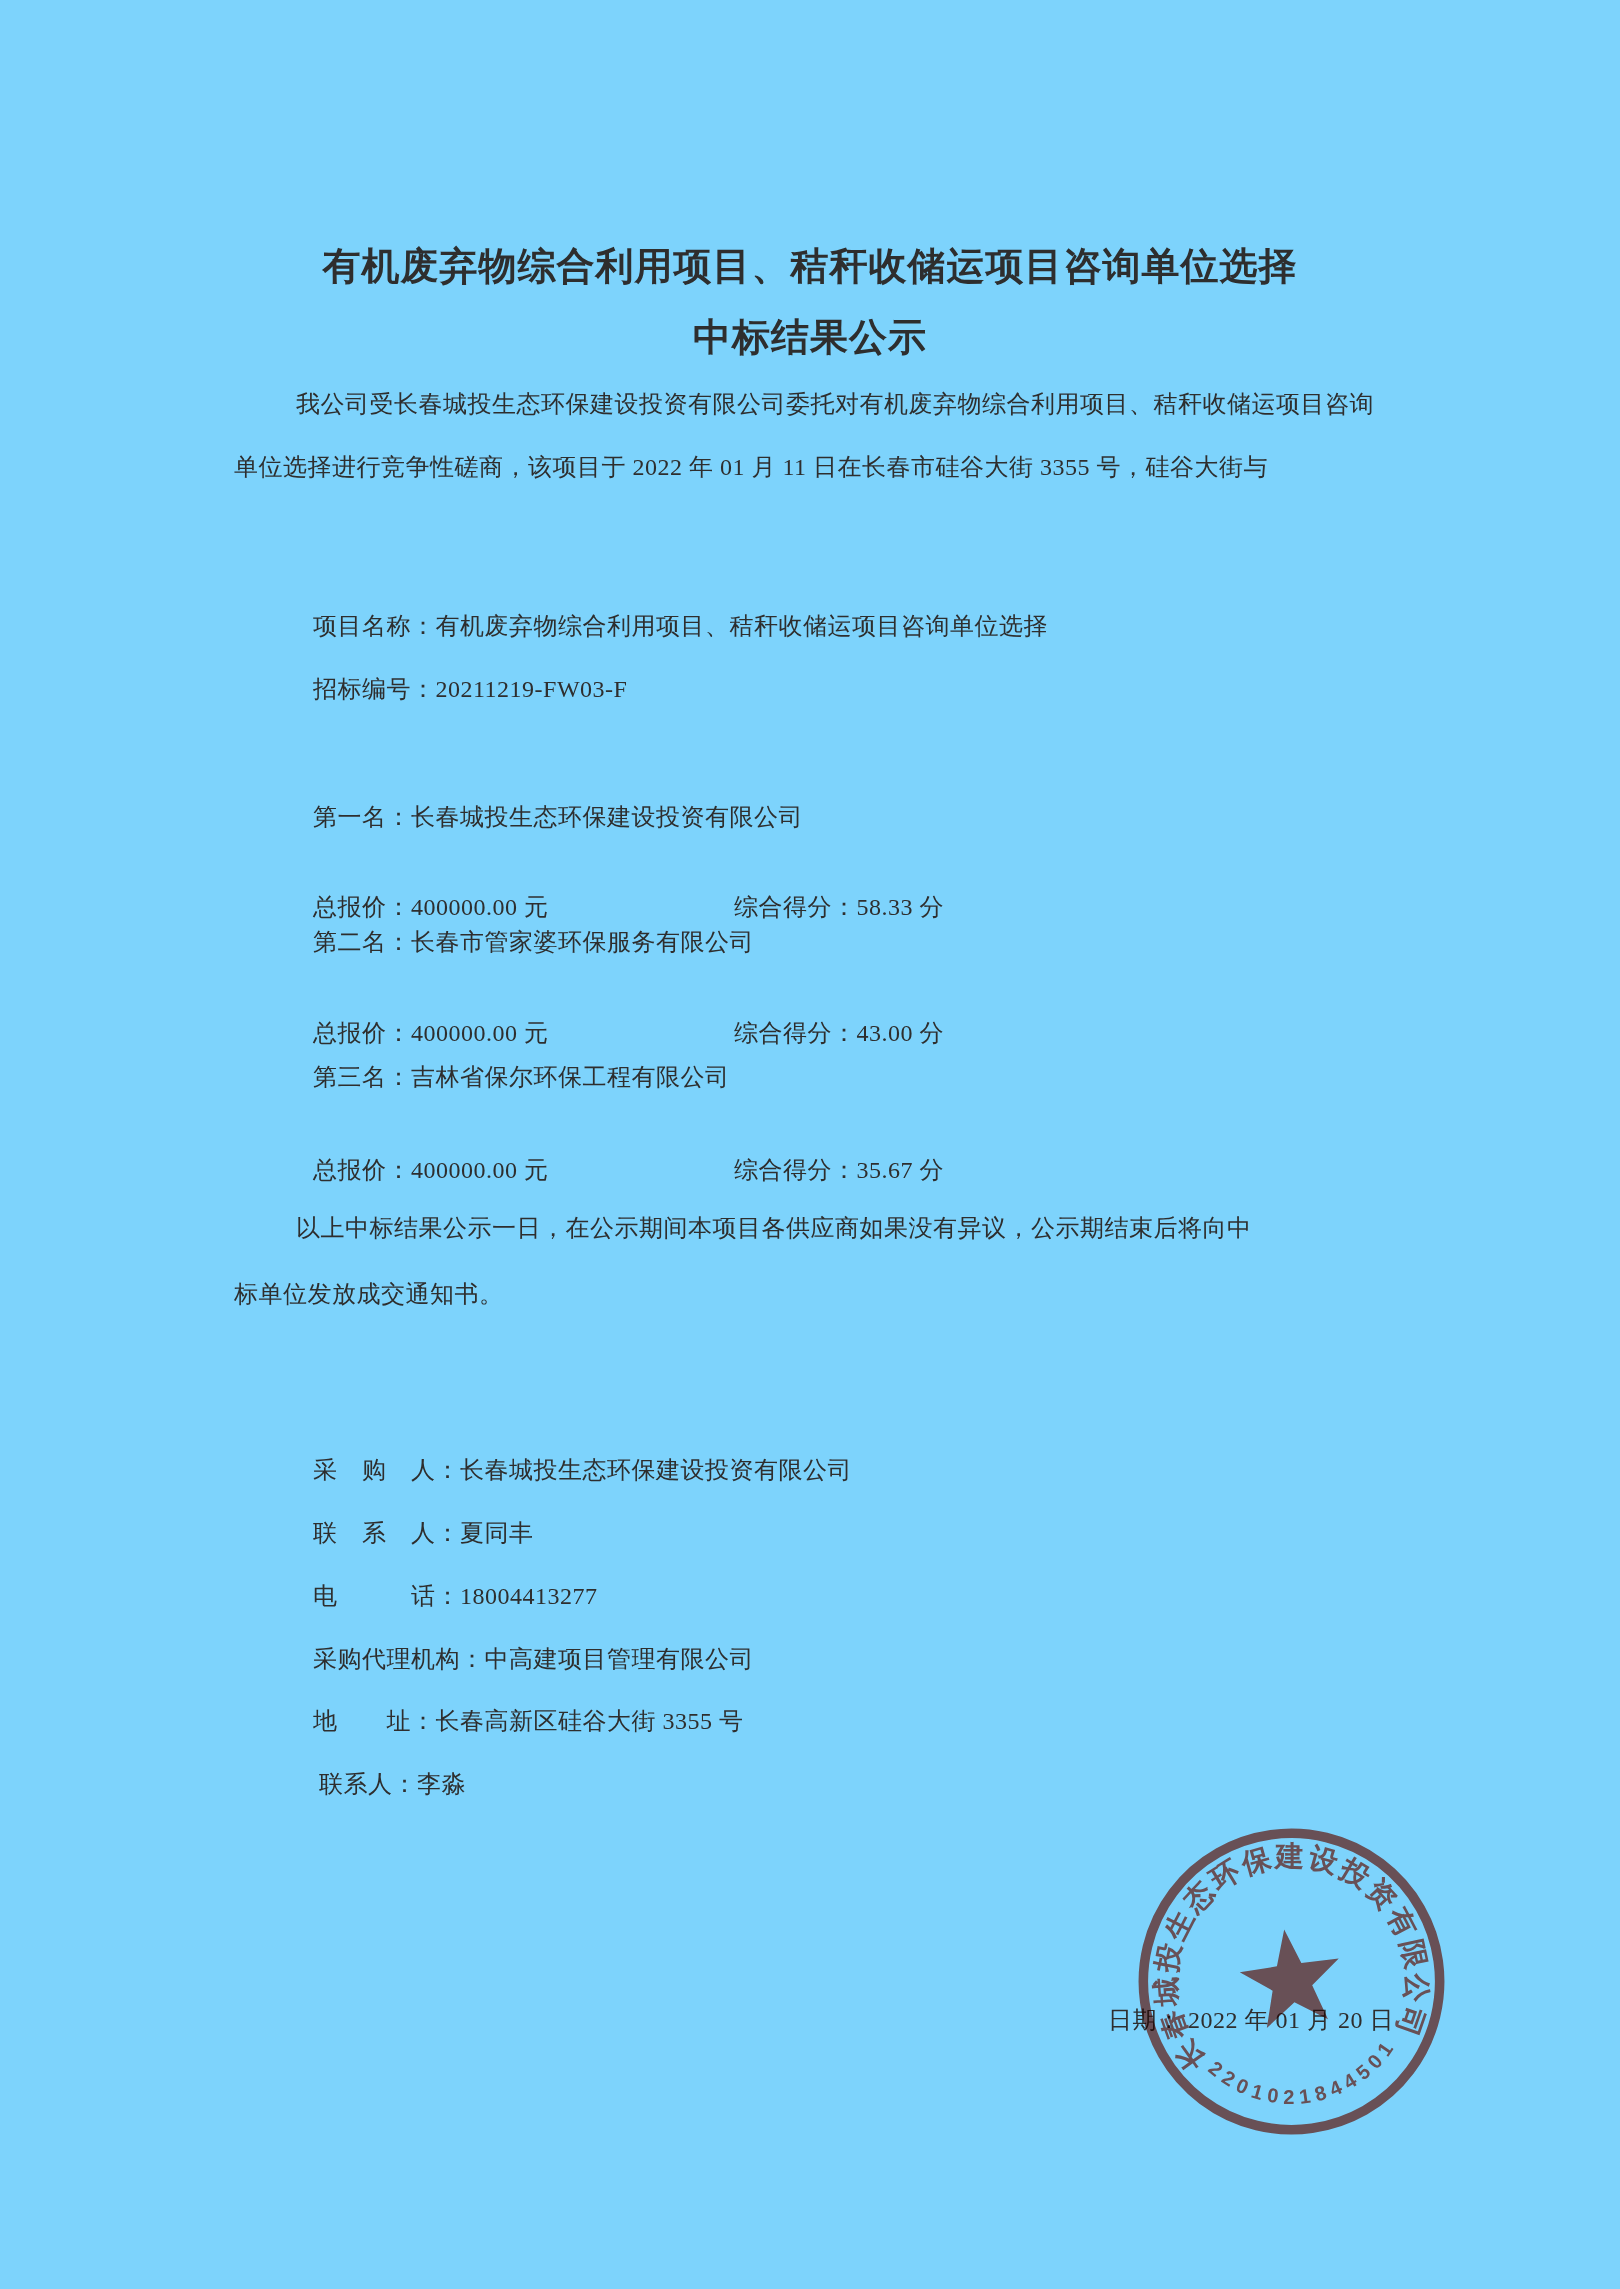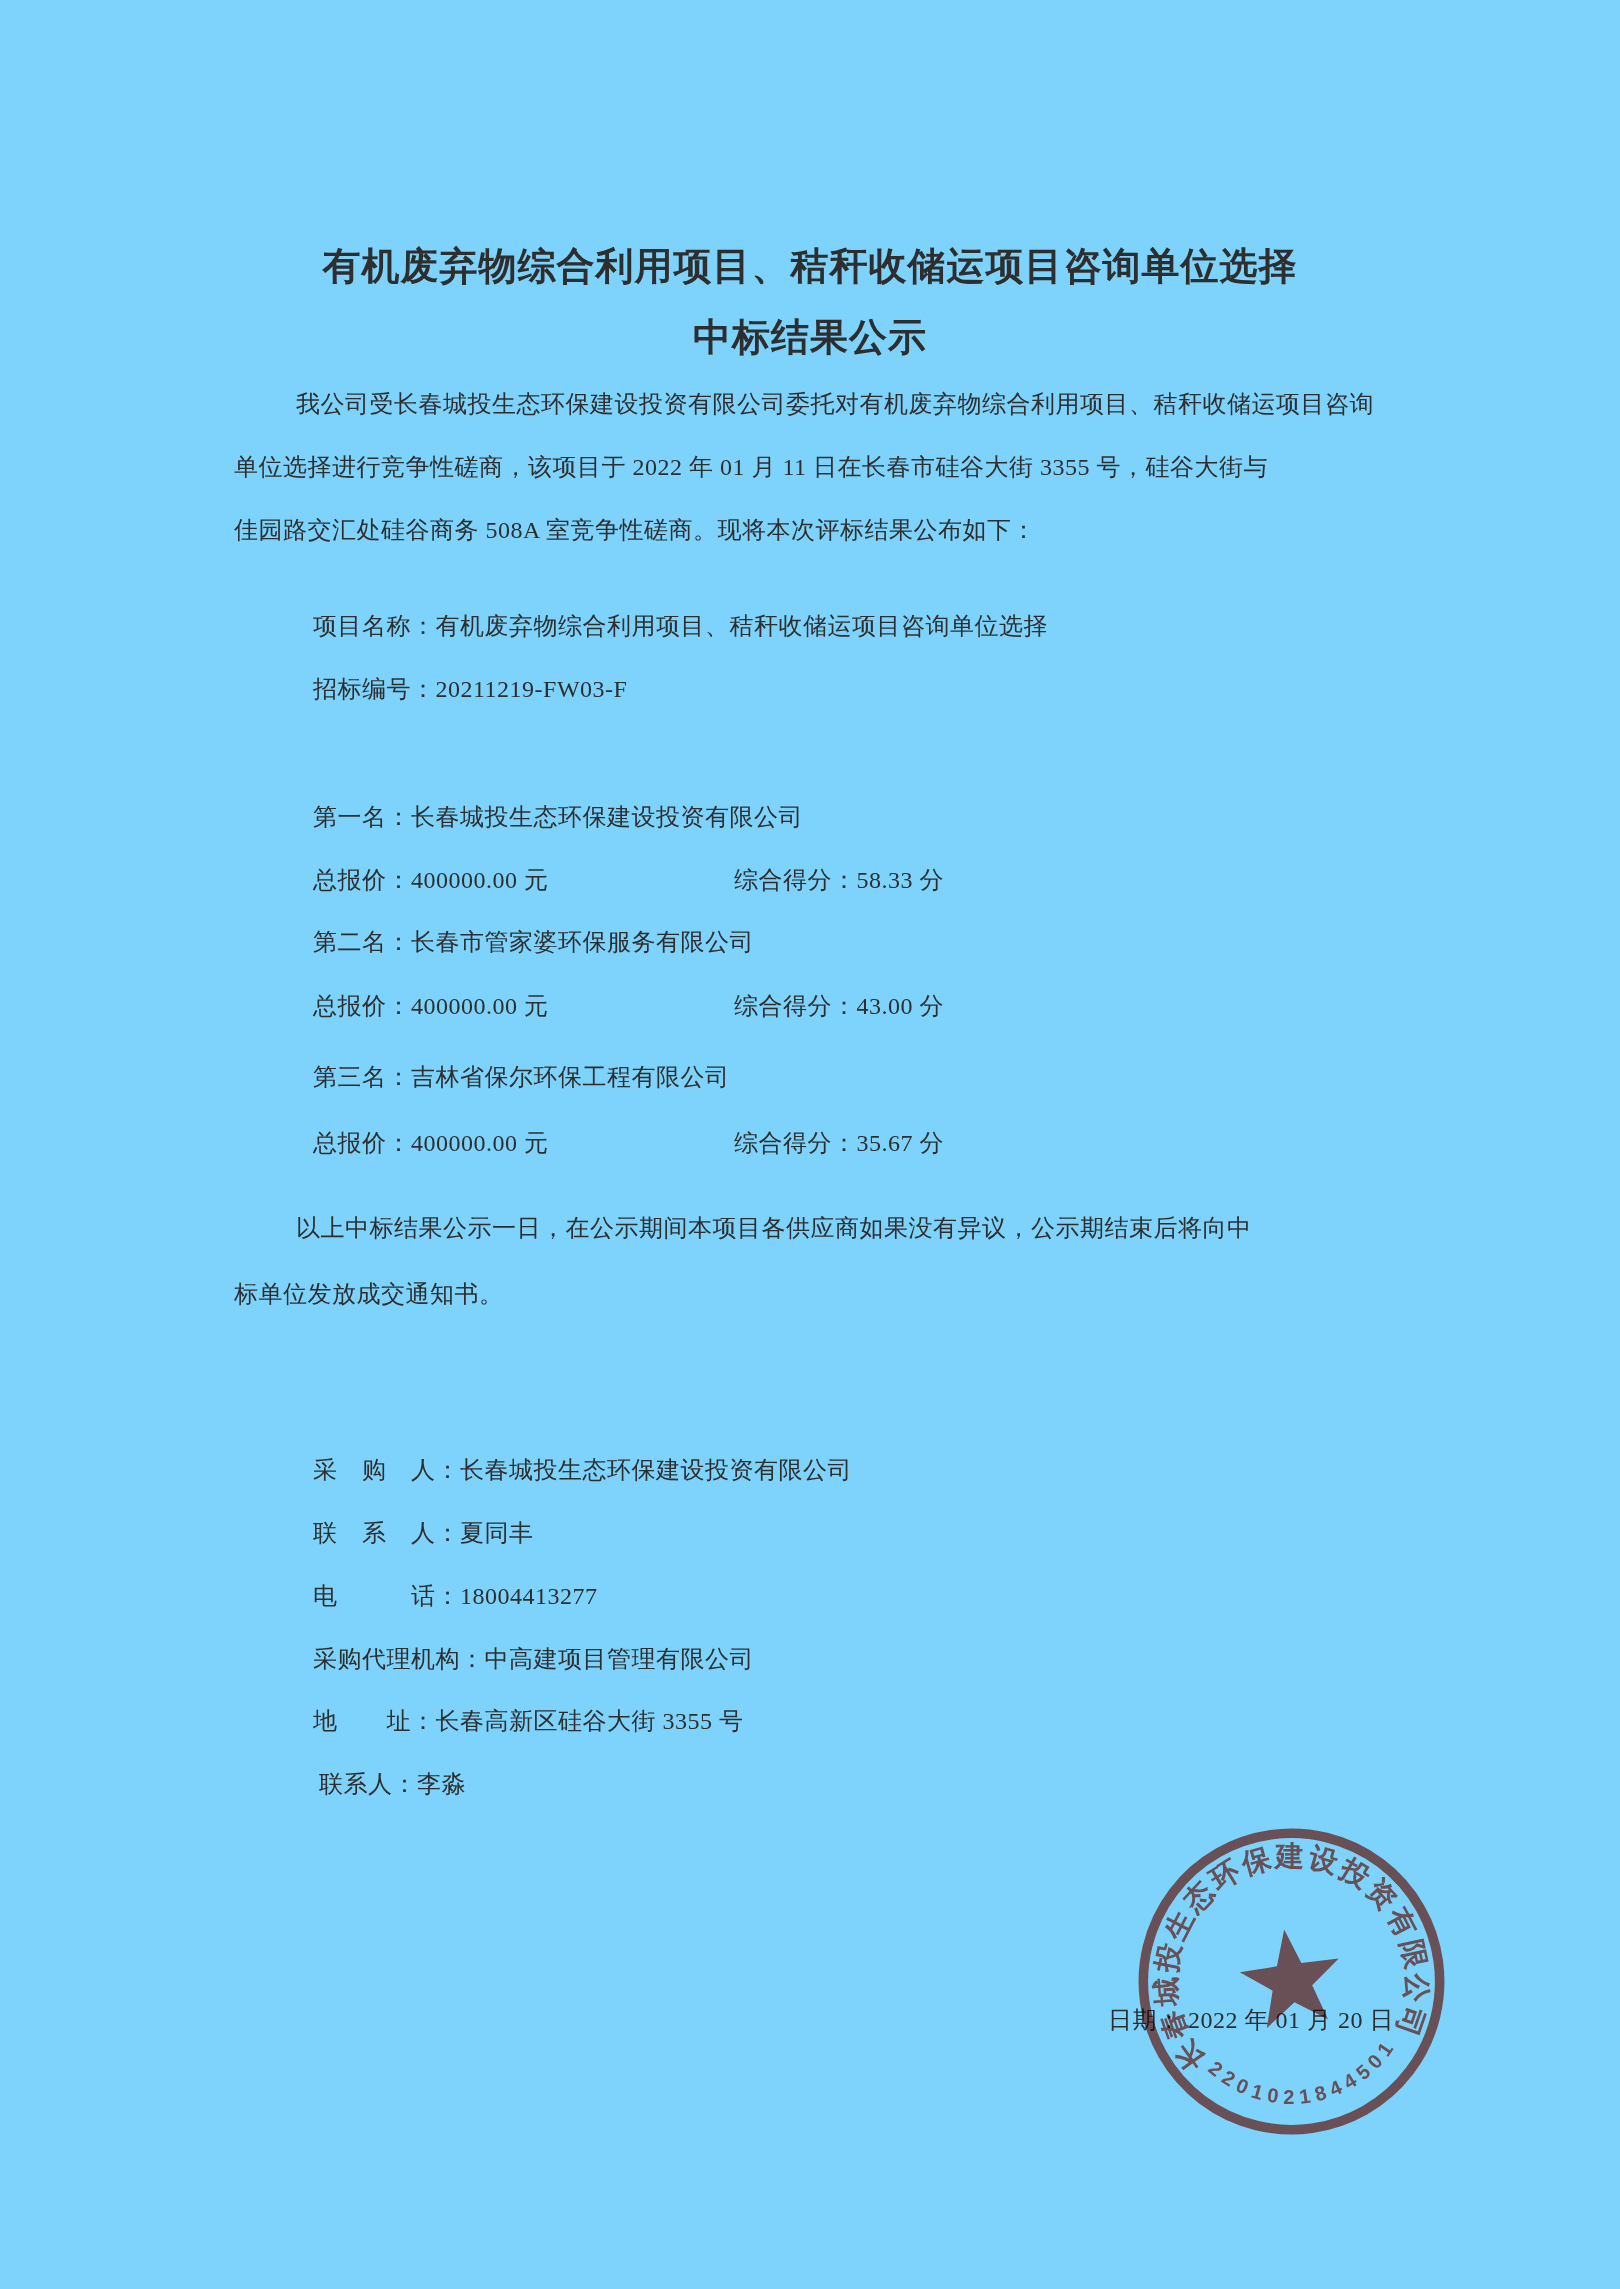--- a/index.html
+++ b/index.html
@@ -22,21 +22,21 @@
   .title{
     position:absolute;
     left:0;width:100%;
     text-align:center;
     font-weight:bold;
     font-size:38px;
     line-height:47px;
     letter-spacing:1px;
     white-space:pre;
   }
-  .price-col{display:inline-block;width:421px;}
+  .price-col{display:inline-block;width:421px;margin-top:27px;}
   
   .seal{
     position:absolute;
     left:1129px;top:1819px;
     width:325px;height:325px;
     mix-blend-mode:multiply;
     opacity:0.92;
     z-index:3;
   }
   .seal svg{width:100%;height:100%;transform:rotate(-8deg);}
@@ -61,21 +61,20 @@
 </head>
 <body>
 
 <div class="page">
 
   <div class="title" style="top:243px">有机废弃物综合利用项目、秸秆收储运项目咨询单位选择</div>
   <div class="title" style="top:314px">中标结果公示</div>
 
   <div class="line" style="top:386px;left:296px">我公司受长春城投生态环保建设投资有限公司委托对有机废弃物综合利用项目、秸秆收储运项目咨询</div>
   <div class="line" style="top:449px;left:234px">单位选择进行竞争性磋商，该项目于 2022 年 01 月 11 日在长春市硅谷大街 3355 号，硅谷大街与</div>
-  <div class="line" style="top:512px;left:234px">佳园路交汇处硅谷商务 508A 室竞争性磋商。现将本次评标结果公布如下：</div>
 
   <div class="line" style="top:571px;left:287px">
     <span>项目名称：</span><span>有机废弃物综合利用项目、秸秆收储运项目咨询单位选择</span>
   </div>
   <div class="line" style="top:634px;left:287px">
     <span>招标编号：</span><span>20211219-FW03-F</span>
   </div>
 
   <div class="line" style="top:762px;left:287px">
     <span>第一名：</span><span>长春城投生态环保建设投资有限公司</span>

